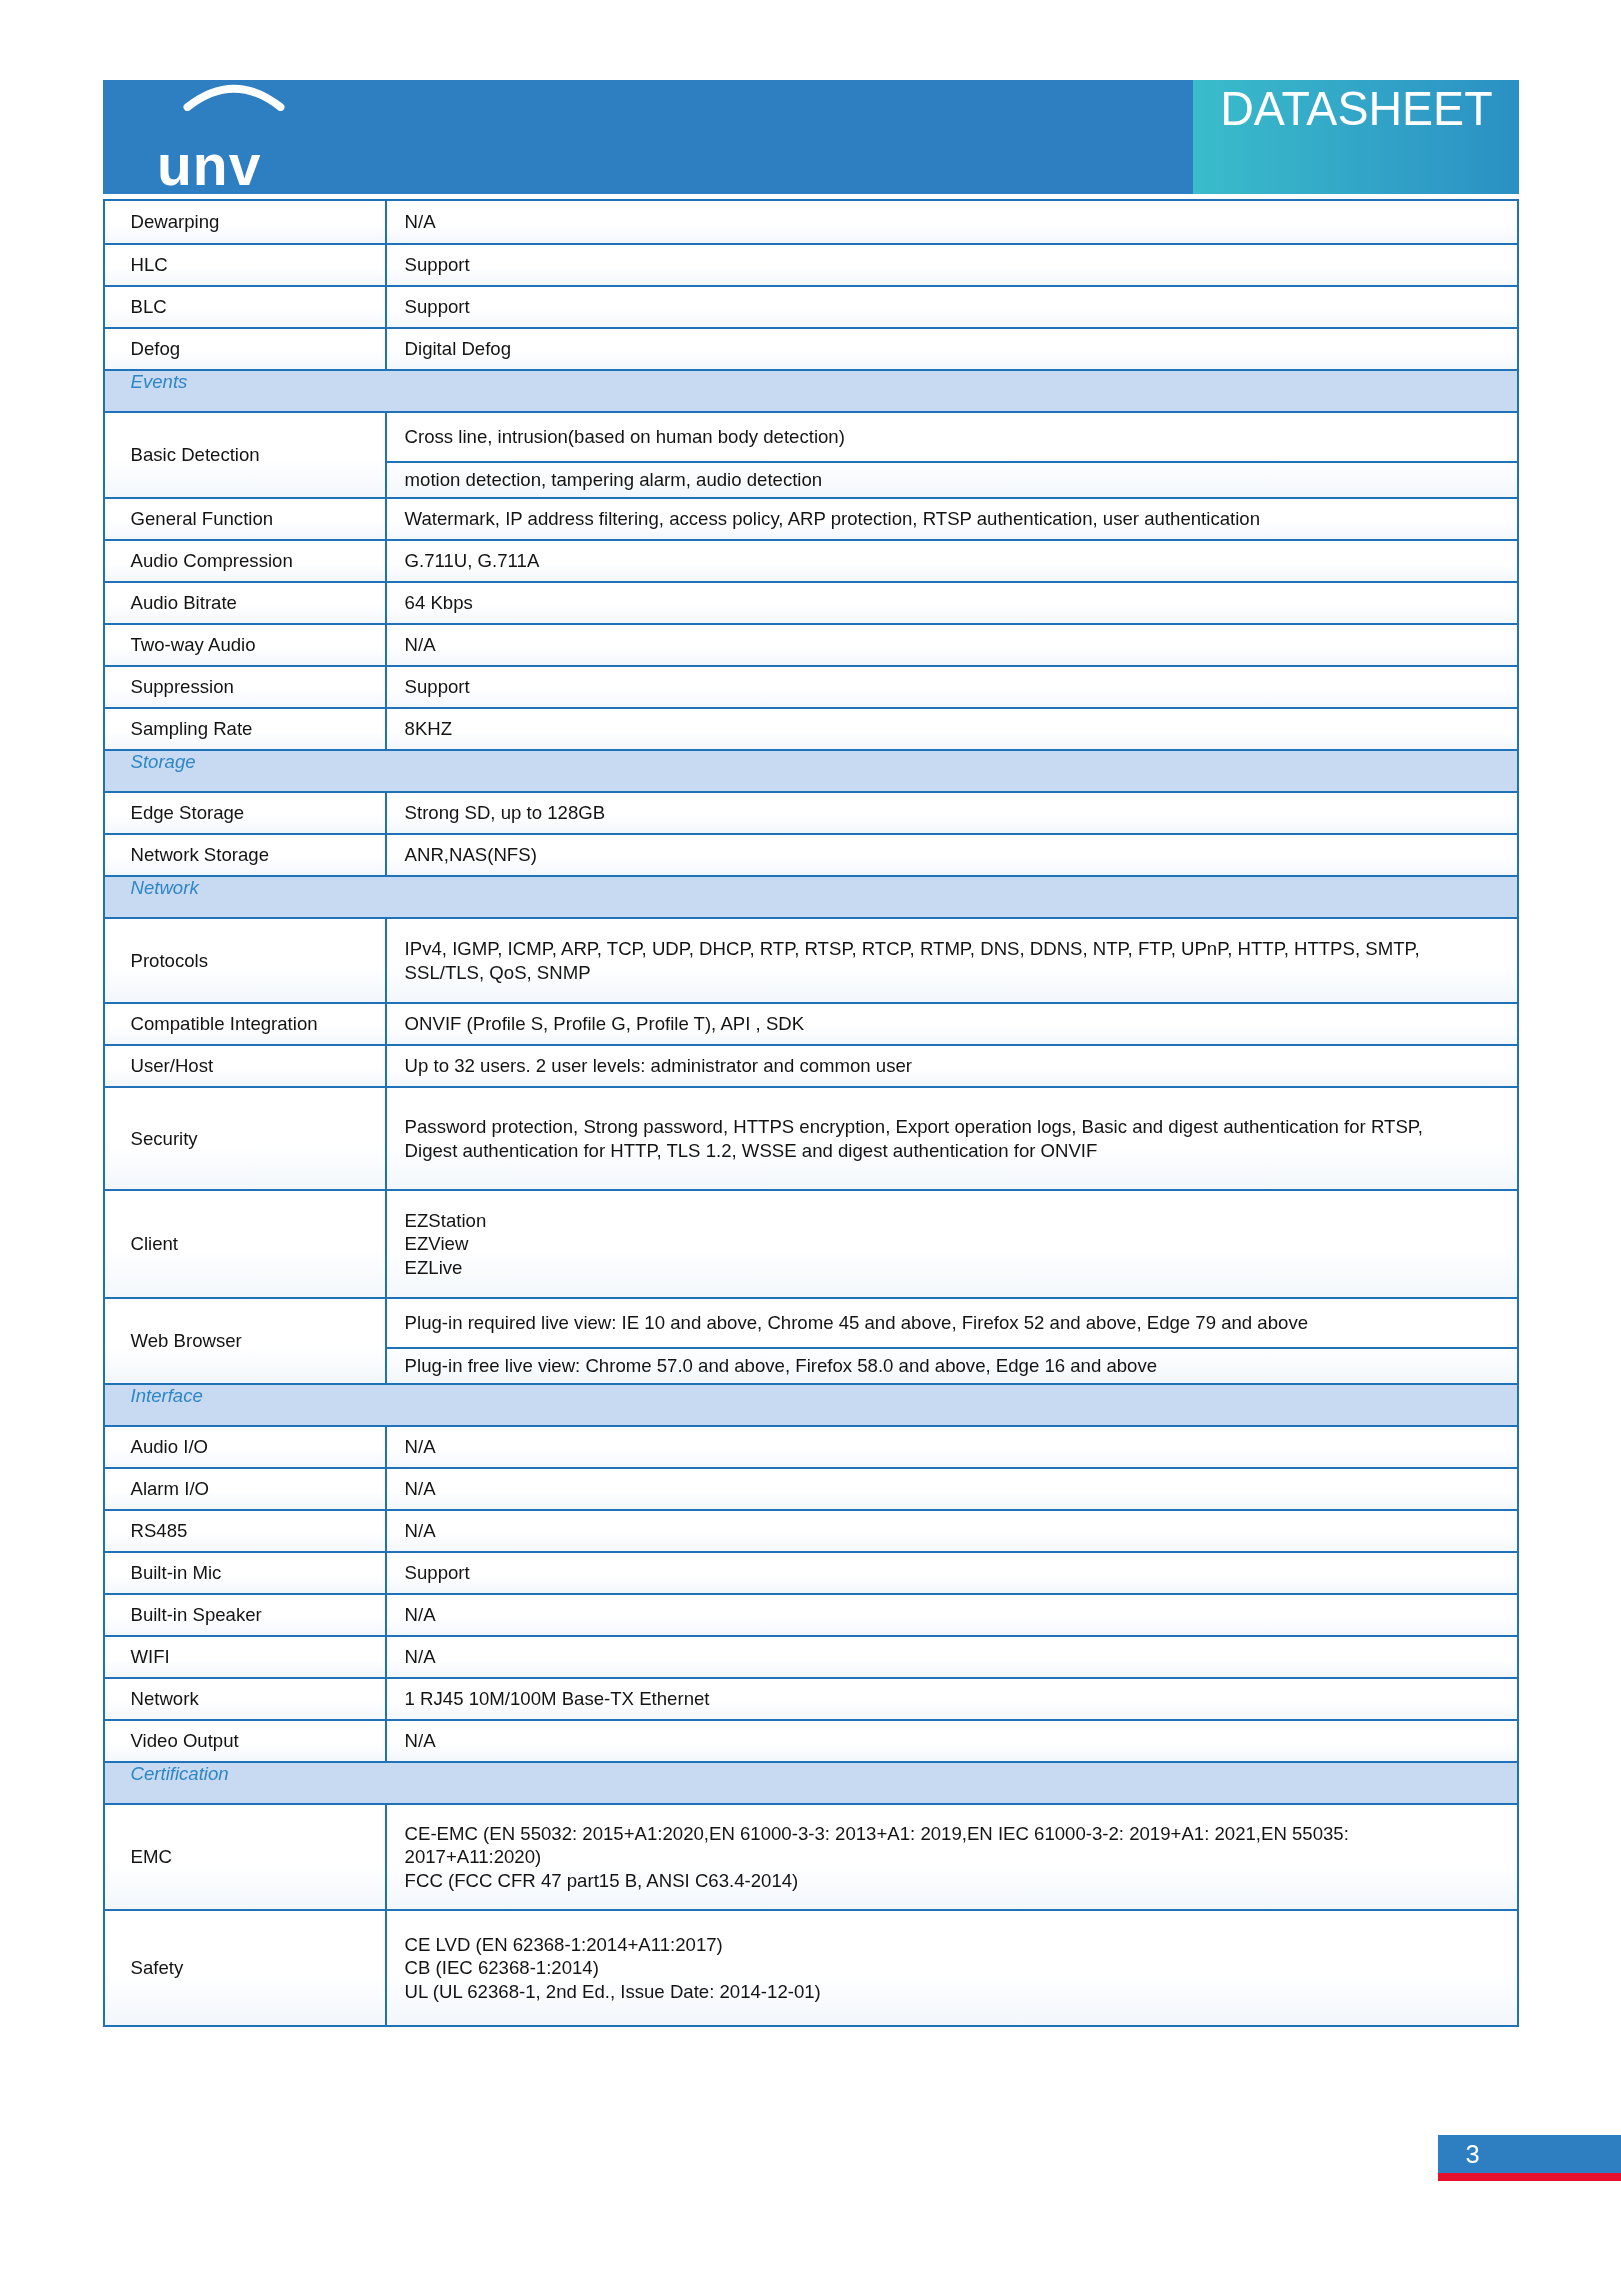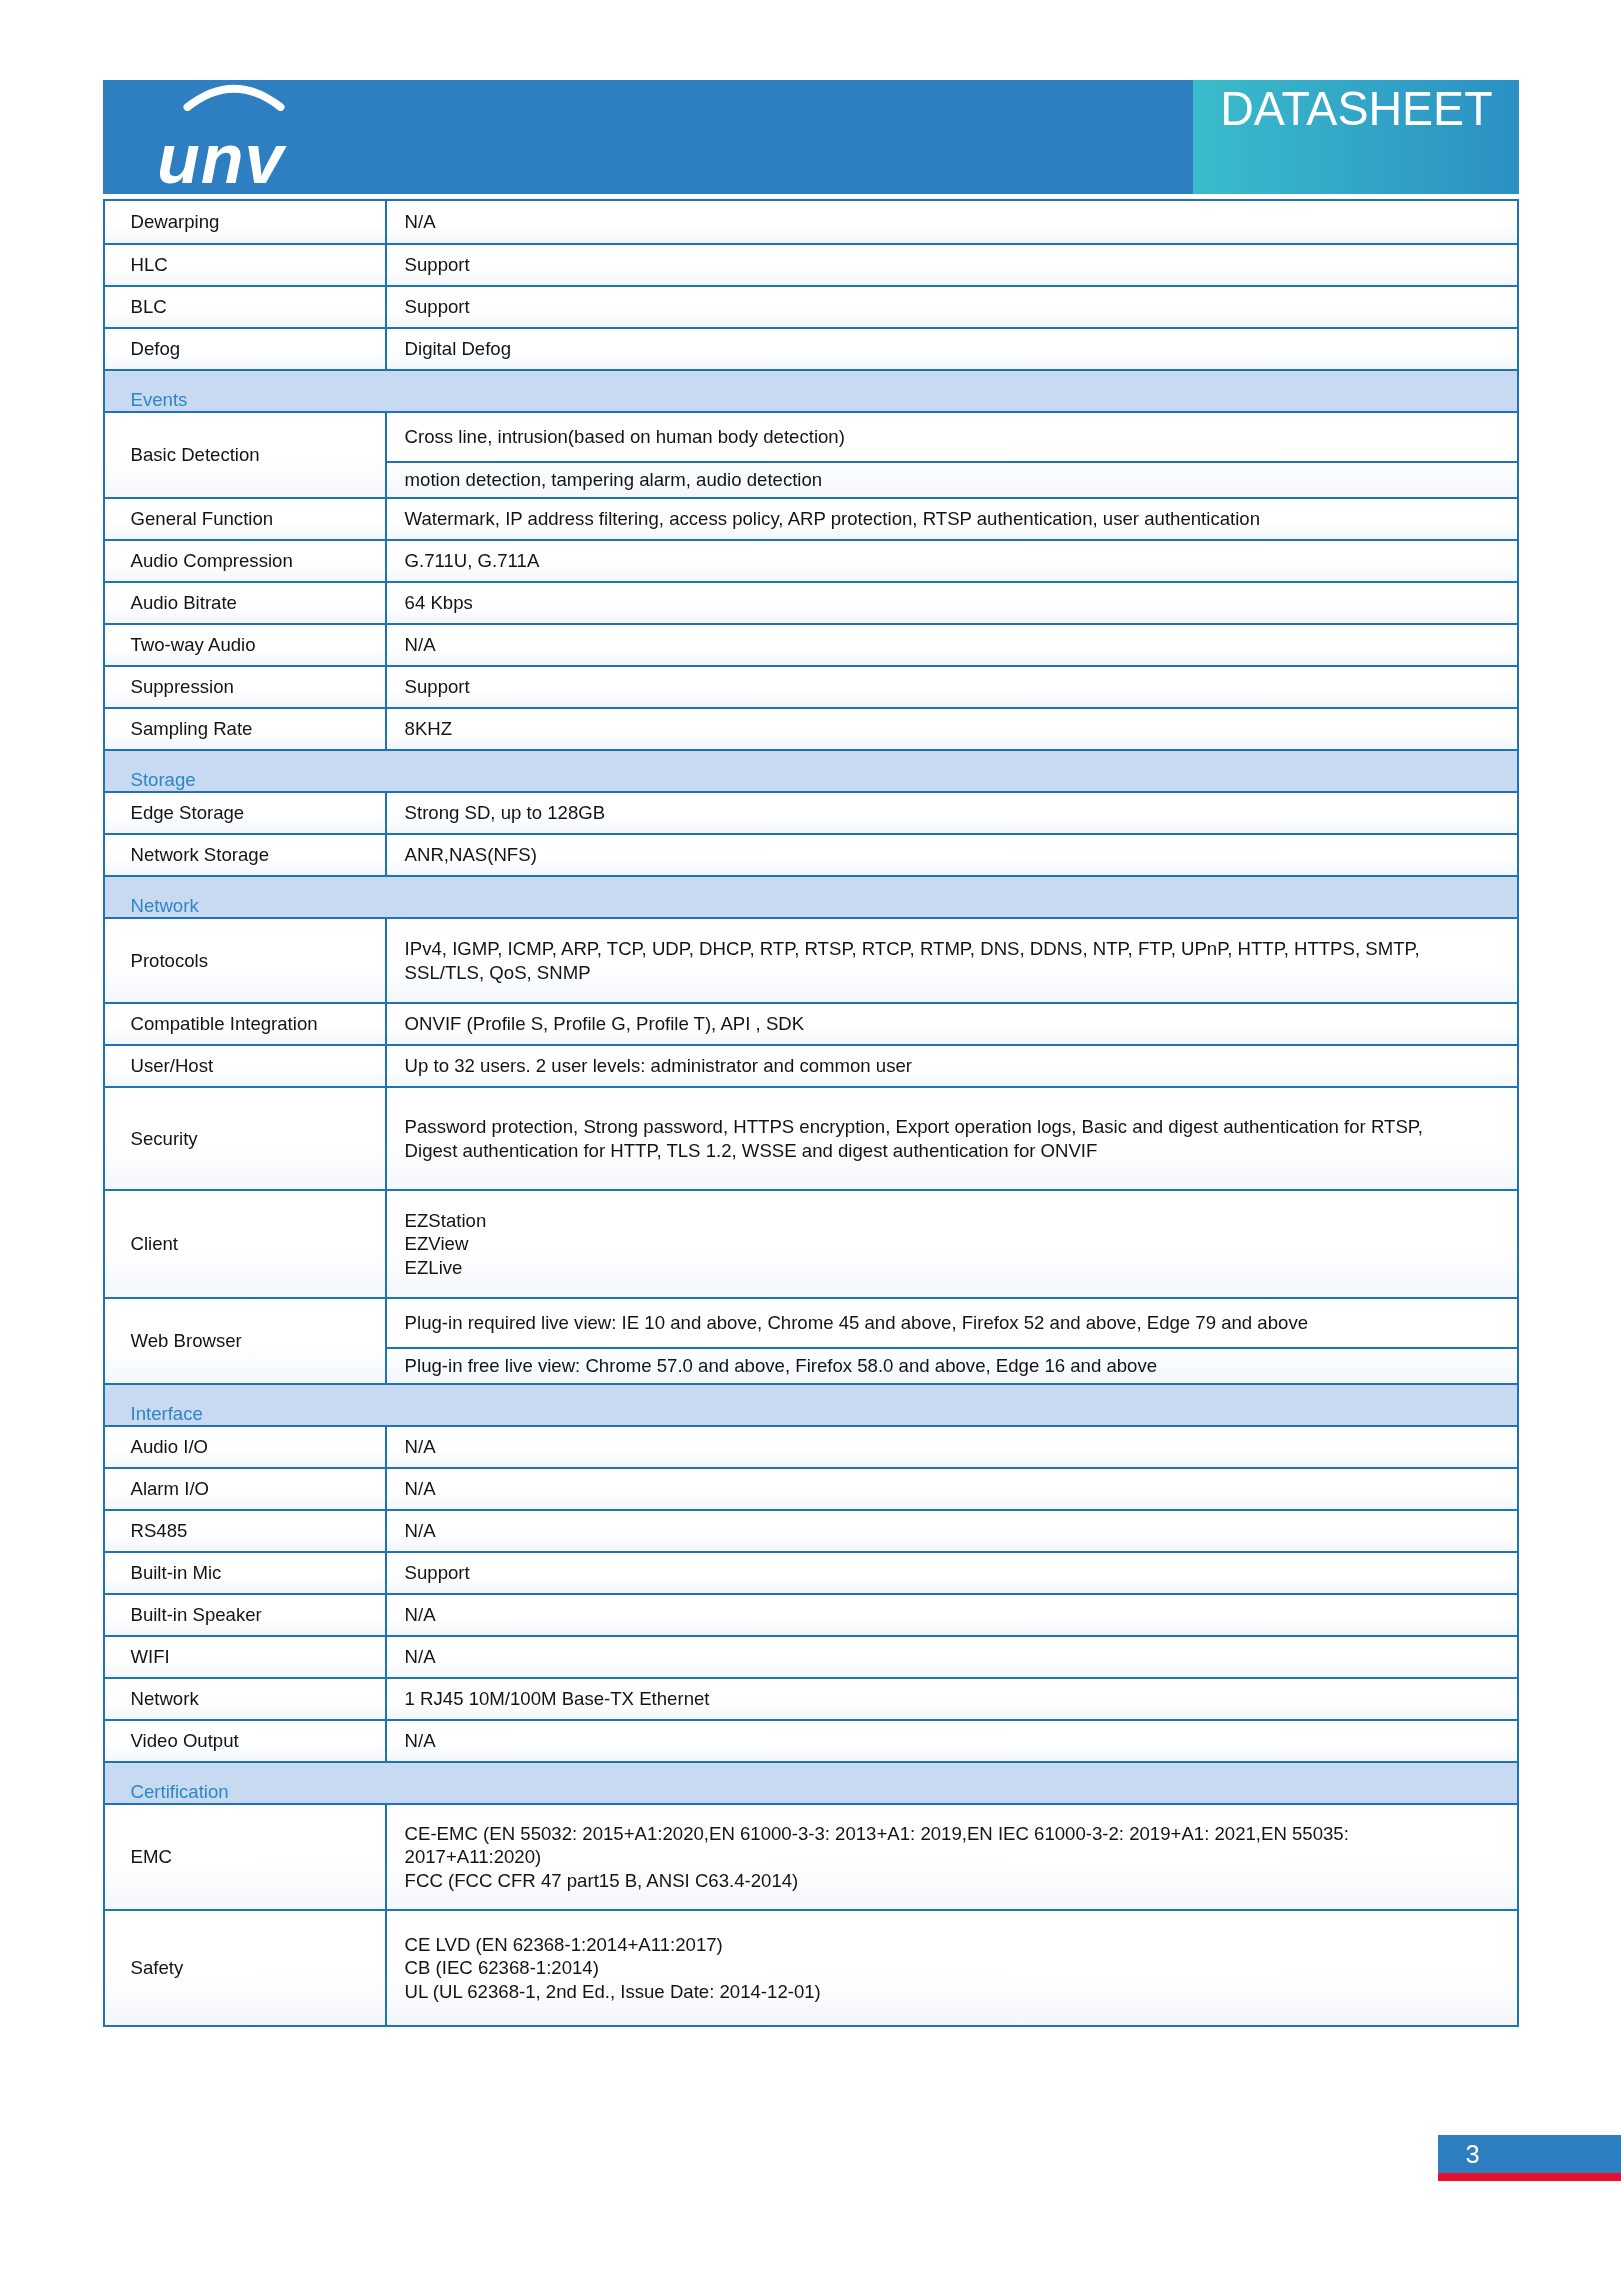--- a/index.html
+++ b/index.html
@@ -12,21 +12,21 @@
     overflow:hidden;
   }
   
   .banner{
     position:absolute;left:103px;top:80px;width:1416px;height:114px;
     background:#2e7fc1;
   }
   .logo{position:absolute;left:54px;top:50%;transform:translateY(-50%);width:186px;height:102px;}
   .logo-text{
     position:absolute;left:0;bottom:-5.9px;
-    font-size:70px;font-weight:700;line-height:1;color:#ffffff;letter-spacing:1px;font-style:italic;
+    font-size:57px;font-weight:700;line-height:1;color:#ffffff;letter-spacing:1px;
   }
   .logo-arc{position:absolute;left:25.5px;top:-7.8px;}
   .datasheet-panel{
     position:absolute;right:0;top:0;width:326px;height:114px;
     background:linear-gradient(90deg,#3abccb 0%,#2b90c4 100%);
     display:flex;justify-content:center;
   }
   .datasheet-title{
     color:#ffffff;font-size:49px;font-weight:400;letter-spacing:0px;
     transform:scaleX(0.95);
@@ -38,25 +38,26 @@
     box-sizing:border-box;
     background:#ffffff;
   }
   .t-row{
     display:flex;box-sizing:border-box;min-height:42px;
     border-top:2.9px solid #1f71b8;
     background:linear-gradient(180deg,#ffffff 55%,#f3f7fb 100%);
   }
   .t-row:first-child{border-top:none;}
   .section-row{
-    display:flex;align-items:flex-end;box-sizing:border-box;min-height:42px;
+    display:flex;align-items:flex-start;box-sizing:border-box;min-height:42px;
     border-top:2.9px solid #1f71b8;
     background:#c8daf2;
     color:#2e86c6;font-size:18.6px;
     padding-left:25.5px;
+    font-style:italic;
   }
   .section-row:first-child{border-top:none;}
   .label-cell{
     flex:0 0 282px;width:282px;box-sizing:border-box;
     border-right:2.9px solid #1f71b8;
     display:flex;align-items:center;
     padding-left:25.5px;padding-right:2px;
     font-size:18.6px;
   }
   .value-cell{

